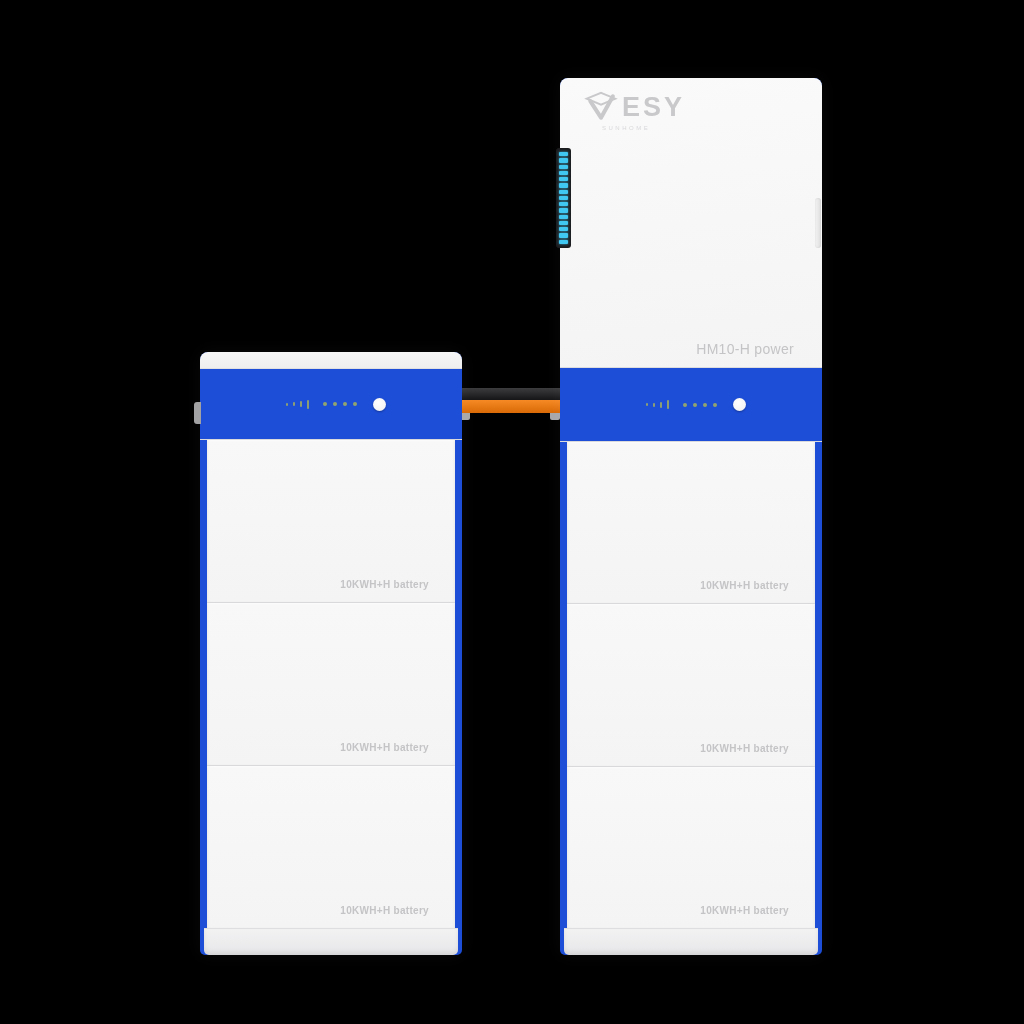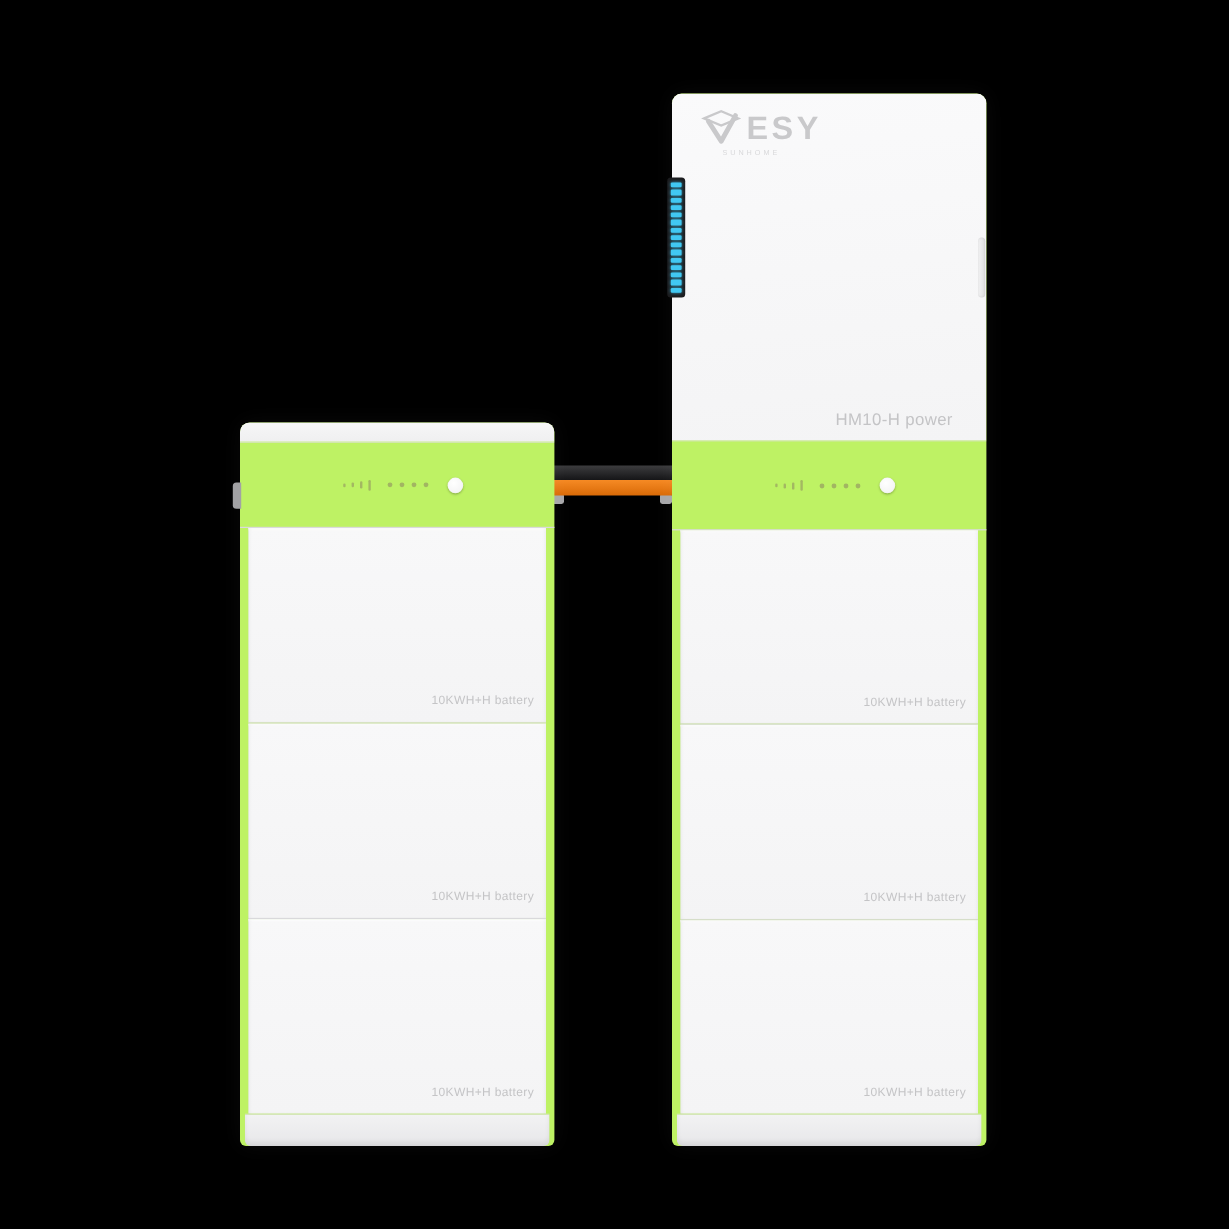--- a/index.html
+++ b/index.html
@@ -1,20 +1,20 @@
 <!DOCTYPE html>
 <html><head>
 <meta charset="utf-8">
 <style>
   html,body{margin:0;padding:0;background:#000;}
   body{width:1024px;height:1024px;overflow:hidden;font-family:"Liberation Sans",sans-serif;}
   .stage{position:relative;width:1024px;height:1024px;background:#000;}
 
   
-  .tower{position:absolute;width:262px;background:#bef264;border-radius:8px 8px 5px 5px;z-index:2;
+  .tower{position:absolute;width:262px;background:#1d4ed8;border-radius:8px 8px 5px 5px;z-index:2;
          box-shadow:0 0 18px rgba(255,255,255,0.04);display:flex;flex-direction:column;}
   .tower-left{left:200px;top:352px;height:603px;}
   .tower-right{left:560px;top:78px;height:877px;}
 
   .top-cap{height:16px;background:linear-gradient(#f7f7f8,#efeff0);
            border-bottom:1px solid #e0e0e2;border-radius:8px 8px 0 0;}
 
   
   .power-module{position:relative;height:289px;background:linear-gradient(175deg,#fafafb,#f4f4f5);
                 border-bottom:1px solid #dcdcde;border-radius:8px 8px 0 0;}
@@ -44,21 +44,21 @@
                  background:radial-gradient(circle at 40% 35%,#ffffff,#f0f0f1);
                  box-shadow:0 1px 2px rgba(0,0,0,.3), inset 0 0 1px rgba(0,0,0,.08);border:0;padding:0;}
 
   
   .module-stack{flex:1;display:flex;flex-direction:column;border-top:1px solid #dadadc;}
   .module{position:relative;flex:1;margin:0 7px;border-bottom:1px solid #d9d9db;
           background:linear-gradient(180deg,#f8f8f9,#f4f4f5);
           box-shadow:inset 2px 0 3px -1px rgba(0,0,0,.05), inset -2px 0 3px -1px rgba(0,0,0,.05),
                      inset 0 2px 2px -1px rgba(255,255,255,.9);}
   .module:last-child{border-bottom:none;}
-  .module-label{position:absolute;right:10px;bottom:12px;font-size:10px;color:#c4c4c6;letter-spacing:.3px;}
+  .module-label{position:absolute;right:26px;bottom:12px;font-size:10px;color:#c4c4c6;letter-spacing:.3px;font-weight:bold;}
 
   .base{height:26px;margin:0 4px;background:linear-gradient(#f2f2f3,#e7e7e9);
         border-top:1px solid #dedee0;border-radius:0 0 5px 5px;
         box-shadow:inset 0 -3px 4px rgba(0,0,0,.08);}
 
   .connector-nub{position:absolute;left:-6px;top:50px;width:7px;height:22px;background:#a2a2a4;
                  border-radius:3px 0 0 3px;}
   .tower-left .connector-nub{top:50px;}
 
   

